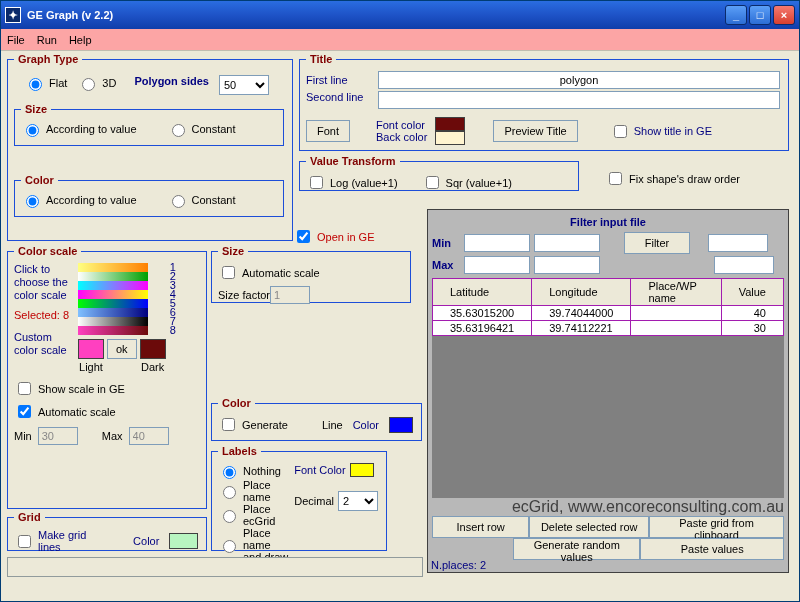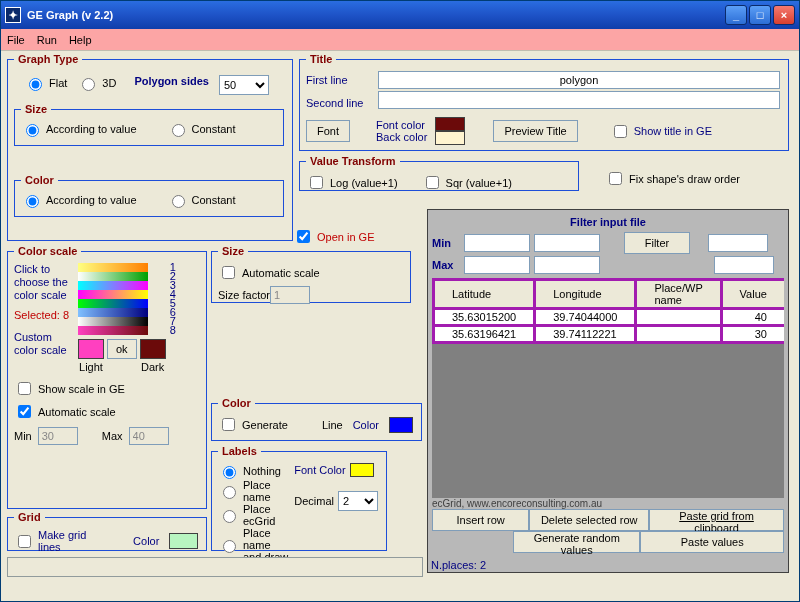--- a/index.html
+++ b/index.html
@@ -22,27 +22,27 @@
 select { height: 20px; border: 1px solid #7f9db9; background: white; }
 button { background: #ece9d8; border: 1px solid #7f9db9; height: 22px; padding: 0 10px; }
 .radio, .check { display:flex; align-items:center; gap:4px; }
 label { margin: 0; }
 .blue-lbl { color: #000080; }
 .swatch { display:inline-block; border:1px solid #404040; }
 .colorbar { display:flex; flex-direction:column; }
 .colorbar div { height:9px; width:70px; }
 .abs { position:absolute; }
 .gridtbl { width:100%; border-collapse:collapse; background:white;}
-.gridtbl th, .gridtbl td { border:3px solid #a21caf; padding:1px 17px; text-align:left; font-weight:normal;margin-top:36px;}
+.gridtbl th, .gridtbl td { border:1px solid #a21caf; padding:1px 17px; text-align:left; font-weight:normal;margin-top:36px;}
 .gridtbl th { background:#ece9d8;}
 .gridtbl td.r { text-align:right;}
 .filterpanel { background:#b8b8b8; border:1px solid #404040;}
 .statusstrip { height:20px; border:1px solid #919b9c; background:#ece9d8;}
 .link { color:#000080;}
-.credit { color:#404040; font-size:10px;}
+.credit { color:#404040; text-align:right; font-size:16px;}
 </style>
 </head>
 <body>
 
 <div class="window">
   <div class="titlebar">
     <div class="appicon">✦</div>
     <div class="title">GE Graph (v 2.2)</div>
     <div class="winbtns">
       <div class="wb">_</div>
@@ -99,21 +99,21 @@
         </div>
       </fieldset>
     </fieldset>
 
     <fieldset class="abs" style="left:298px; top:2px; width:490px; height:98px;">
       <legend>Title</legend>
       <div style="display:flex; align-items:center; gap:6px;">
         <span class="blue-lbl" style="width:66px;">First line</span>
         <input type="text" style="flex: 1 1 0%; text-align: center;" value="polygon">
       </div>
-      <div style="display:flex; align-items:flex-end; gap:6px; margin-top:2px;">
+      <div style="display:flex; align-items:flex-start; gap:6px; margin-top:2px;">
         <span class="blue-lbl" style="width:66px;">Second line</span>
         <input type="text" style="flex: 1 1 0%;">
       </div>
       <div style="display:flex; align-items:center; margin-top:8px; gap:8px;">
         <button>Font</button>
         <div style="display:flex; flex-direction:column; margin-left:18px;">
           <span class="blue-lbl">Font color</span>
           <span class="blue-lbl">Back color</span>
         </div>
         <div style="display:flex; flex-direction:column; gap:0;">
@@ -317,21 +317,21 @@
                 <td></td>
                 <td class="r">30</td>
           </tr>
         </tbody>
           </table>
       </div>
       <div class="credit">ecGrid,  www.encoreconsulting.com.au</div>
       <div style="display:flex;">
         <button style="flex:1;">Insert row</button>
         <button style="flex:1.3;">Delete selected row</button>
-        <button style="flex:1.5;text-decoration:underline;">Paste grid from clipboard</button>
+        <button style="flex:1.5;">Paste grid from clipboard</button>
       </div>
       <div style="display:flex;">
         <span style="flex:1;"></span>
         <button style="flex:1.3;">Generate random values</button>
         <button style="flex:1.5;">Paste values</button>
       </div>
     </div>
 
     <div class="statusstrip abs" style="left:6px; top:506px; width:416px;"></div>
     <div class="abs" style="left:430px; top:508px; color:#000080;">N.places: 2</div>

